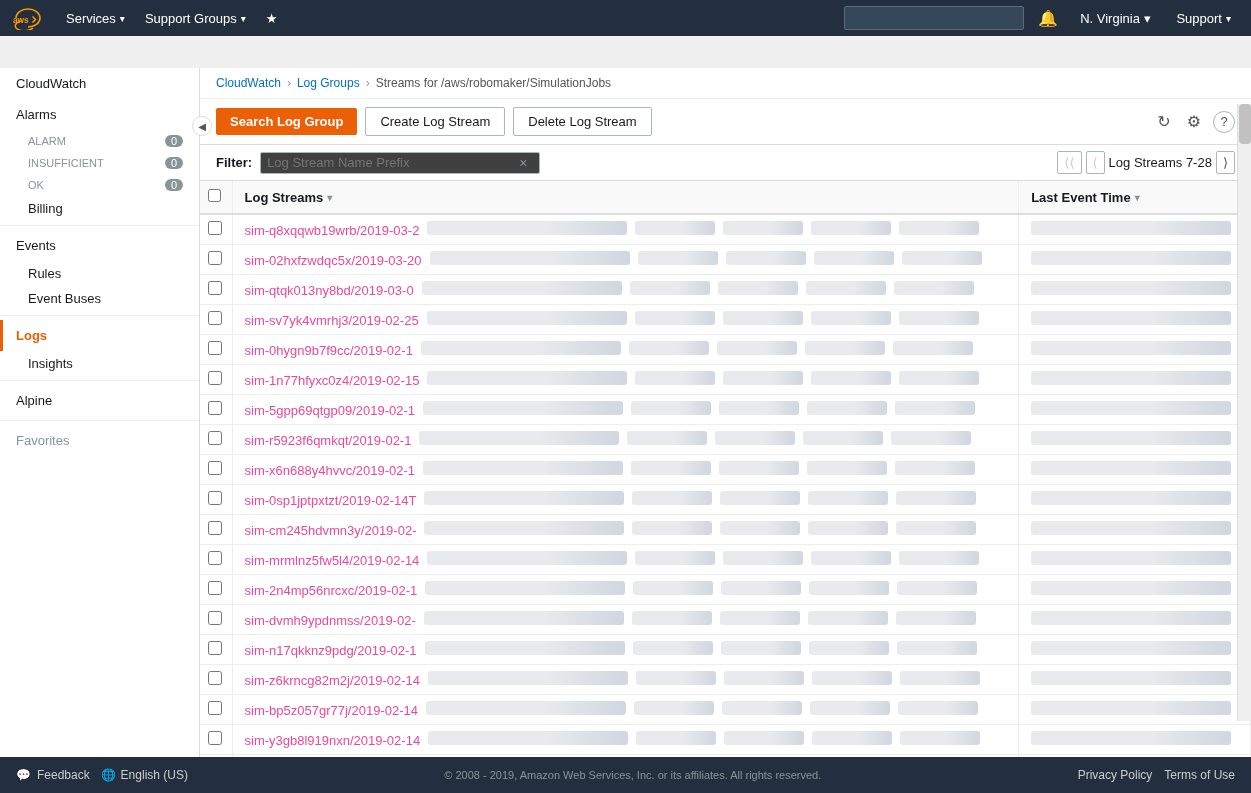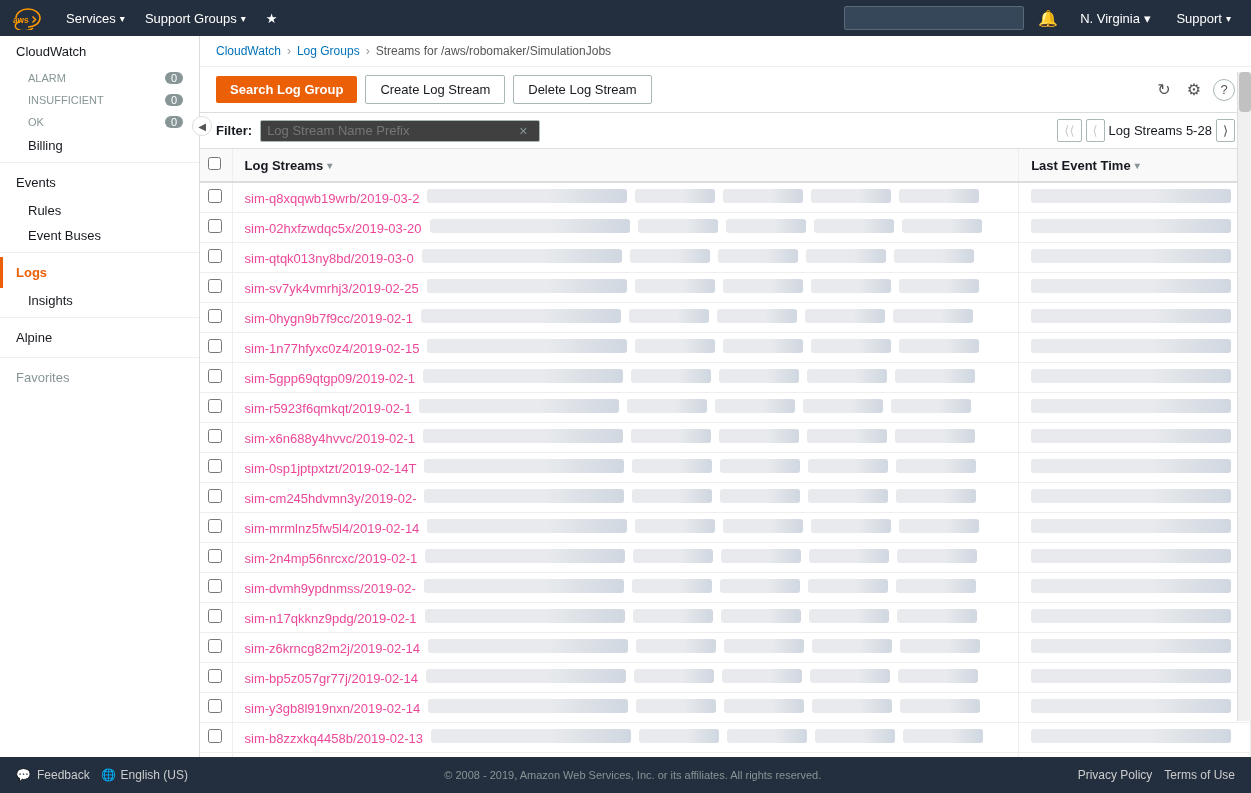--- a/index.html
+++ b/index.html
@@ -72,20 +72,21 @@
       display: flex;
       align-items: center;
       gap: 4px;
     }
 
     
     .main-container {
       display: flex;
       flex: 1;
       overflow: hidden;
+      margin-top: 32px;
     }
 
     
     .sidebar {
       width: 200px;
       background: #fff;
       border-right: 1px solid #ddd;
       flex-shrink: 0;
       overflow-y: auto;
       display: flex;
@@ -416,20 +417,23 @@
       <span class="caret">▾</span>
     </div>
   </div>
 </div>
 
 <div class="main-container">
 
   <div class="sidebar" style="position:relative;">
     <div class="sidebar-item">
       <span>CloudWatch</span>
+    </div>
+    <div class="sidebar-item">
+      <span>Alarms</span>
     </div>
     <div class="sidebar-sub-item" style="color:#879596; font-size:11px; text-transform:uppercase;">
       <span>ALARM</span>
       <span class="sidebar-badge">0</span>
     </div>
     <div class="sidebar-sub-item" style="color:#879596; font-size:11px; text-transform:uppercase;">
       <span>INSUFFICIENT</span>
       <span class="sidebar-badge">0</span>
     </div>
     <div class="sidebar-sub-item" style="color:#879596; font-size:11px; text-transform:uppercase;">
@@ -505,21 +509,21 @@
     <div class="filter-bar">
       <span class="filter-label">Filter:</span>
       <div class="filter-input-wrap">
         <input class="filter-input" type="text" placeholder="Log Stream Name Prefix" style="">
         <span class="filter-clear">×</span>
       </div>
       <div class="filter-spacer"></div>
       <div class="pagination">
         <button class="pag-btn disabled">⟨⟨</button>
         <button class="pag-btn disabled">⟨</button>
-        <span>Log Streams 5-28</span>
+        <span>Log Streams 7-28</span>
         <button class="pag-btn">⟩</button>
       </div>
     </div>
 
     <div class="table-container">
       <table>
         <thead>
           <tr>
             <th>
               <input type="checkbox" style="">

